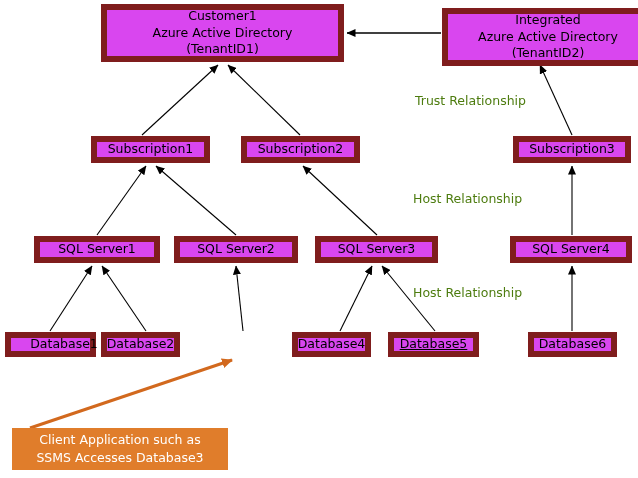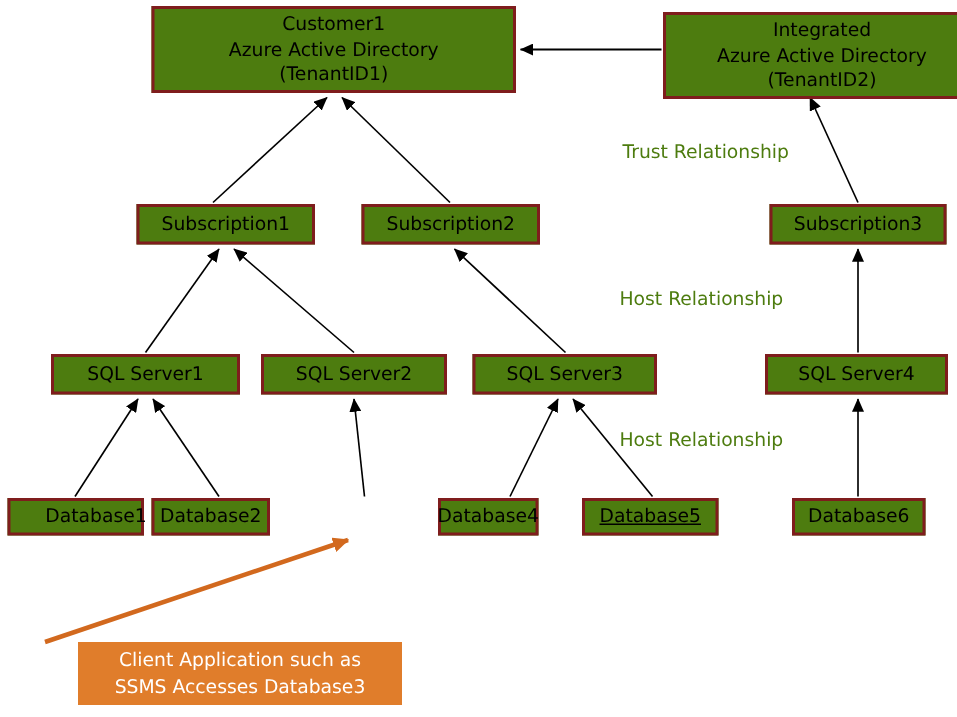--- a/index.html
+++ b/index.html
@@ -19,22 +19,22 @@
     position: absolute;
     left: 0;
     top: 0;
     width: 638px;
     height: 478px;
     pointer-events: none;
   }
   .node {
     position: absolute;
     box-sizing: border-box;
-    border: 2px solid #7f1d1d;
-    background: #4d7c0f;
+    border: 6px solid #7f1d1d;
+    background: #d946ef;
     color: #000000;
     display: flex;
     align-items: center;
     justify-content: center;
     text-align: center;
     line-height: 1.32;
     font-size: 12.5px;
     white-space: pre-line;
     z-index: 2;
   }
@@ -119,28 +119,28 @@
 
   <div class="node" style="left:315px; top:236px; width:123px; height:27px;">SQL Server3</div>
 
   <div class="node" style="left:510px; top:236px; width:122px; height:27px;">SQL Server4</div>
 
   <div class="node" style="left:5px; top:332px; width:91px; height:25px;padding-left:27px;">Database1</div>
 
   <div class="node" style="left:101px; top:332px; width:79px; height:25px;">Database2</div>
 
 
-  <div class="node" style="left:292px; top:332px; width:67px; height:25px;">Database4</div>
+  <div class="node" style="left:292px; top:332px; width:79px; height:25px;">Database4</div>
 
   <div class="node" style="left:388px; top:332px; width:91px; height:25px;text-decoration:underline;">Database5</div>
 
   <div class="node" style="left:528px; top:332px; width:89px; height:25px;">Database6</div>
 
   <div class="rel-label" style="left:415px; top:93px;">Trust Relationship</div>
 
   <div class="rel-label" style="left:413px; top:191px;">Host Relationship</div>
 
   <div class="rel-label" style="left:413px; top:285px;">Host Relationship</div>
 
-  <div class="callout" style="left:12px; top:428px; width:216px; height:42px;margin-left:40px;">Client Application such as
+  <div class="callout" style="left:12px; top:428px; width:216px; height:42px;">Client Application such as
 SSMS Accesses Database3</div>
 
 </div>
 
 </body></html>

